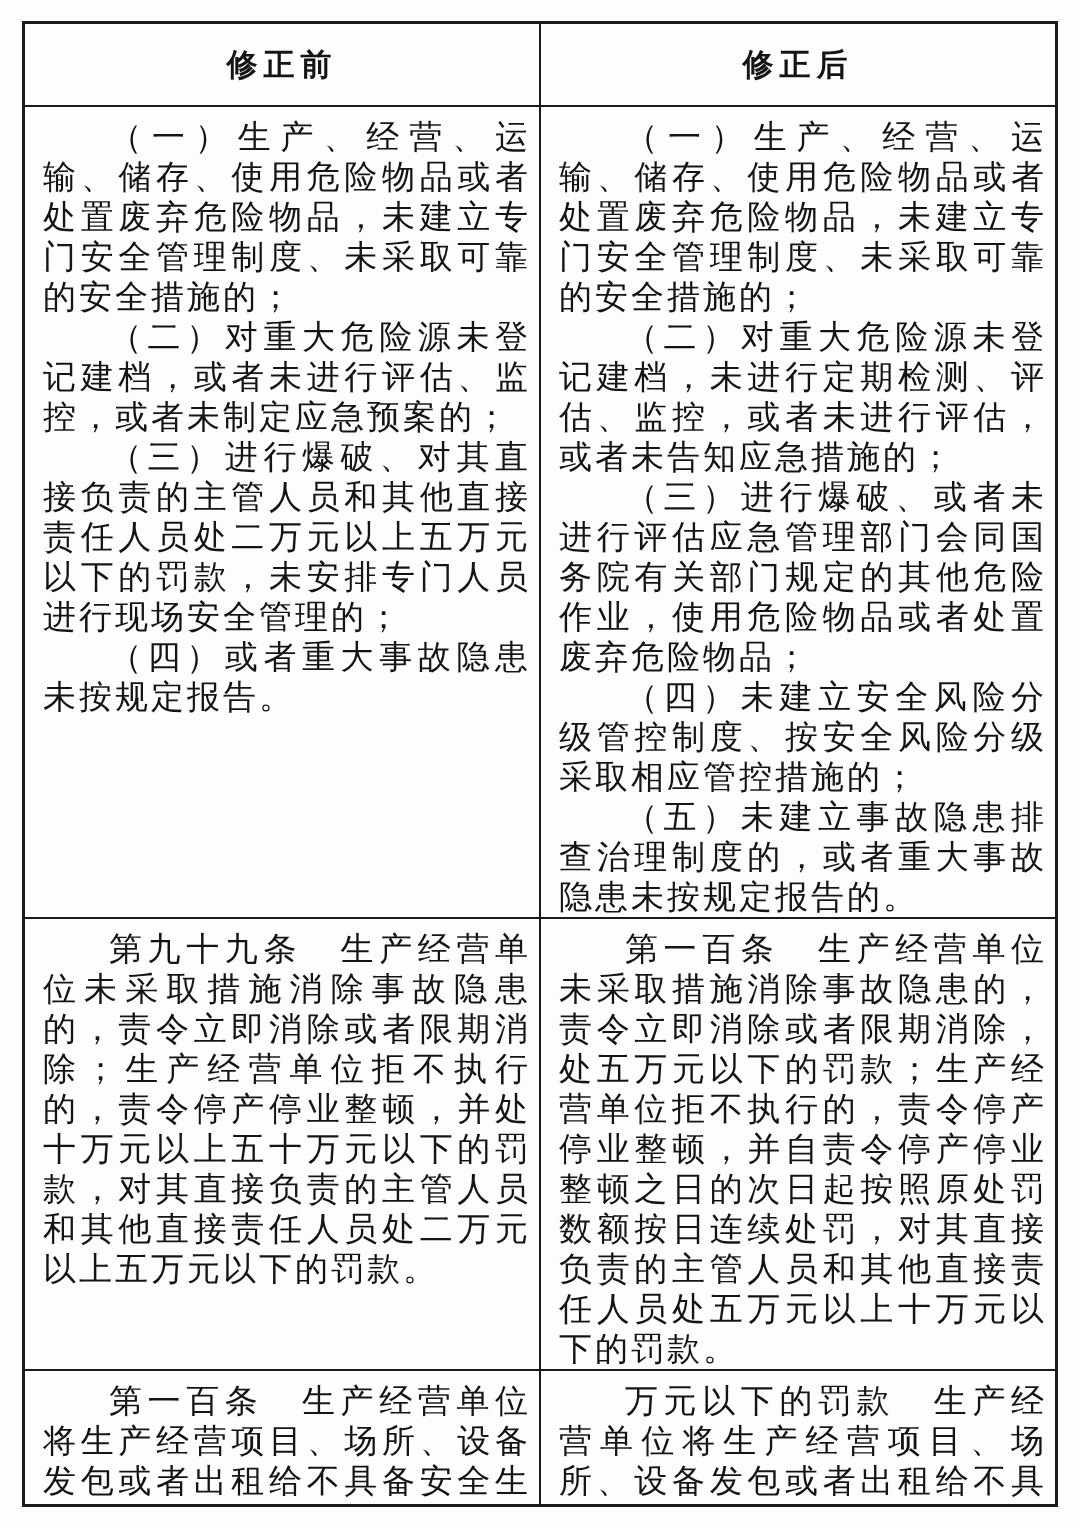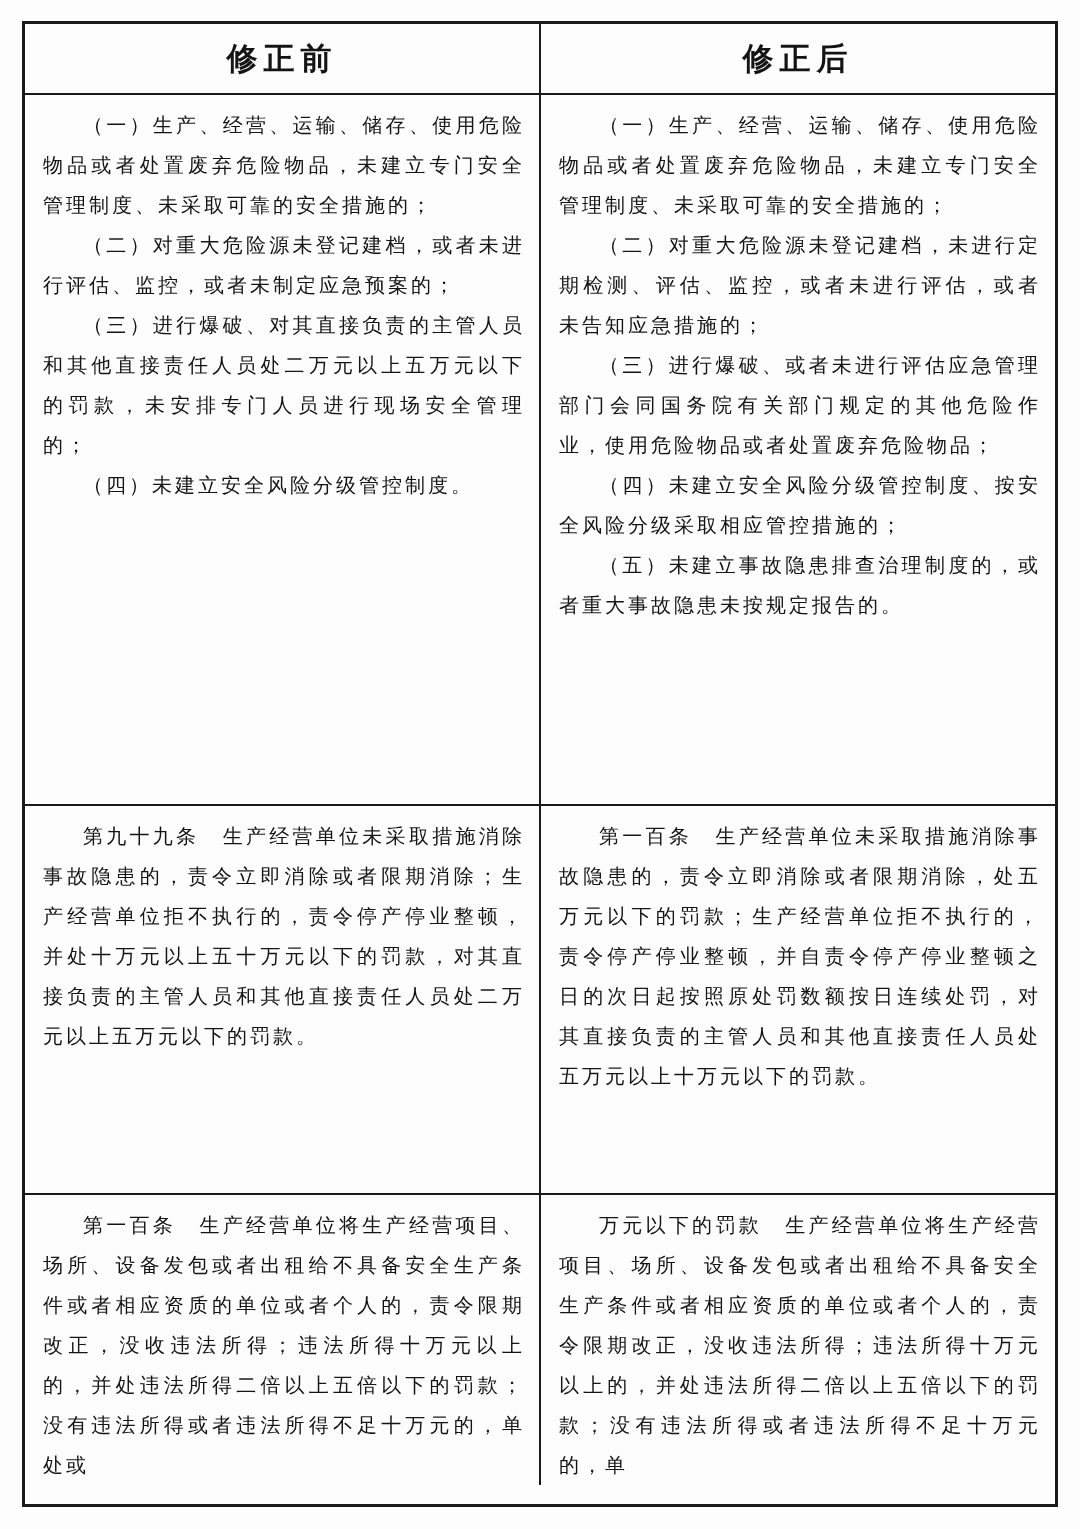--- a/index.html
+++ b/index.html
@@ -33,30 +33,30 @@
   }
   table.cmp col { width: 50%; }
   table.cmp th {
     height: 61px;
     border-bottom: 2px solid #1a1a1a;
     font-family: "Liberation Sans", "DejaVu Sans", sans-serif;
     font-weight: 700;
     font-size: 31px;
     letter-spacing: 6px;
     vertical-align: middle;
-    padding: 4px;
+    padding: 10px;
   }
   table.cmp th:first-child,
   table.cmp td:first-child {
     border-right: 2px solid #1a1a1a;
   }
   table.cmp td {
     vertical-align: top;
-    padding: 10px 14px 0 18px;
-    font-size: 20px;
+    padding: 10px 8px 0 18px;
+    font-size: 33px;
     line-height: 40px;
     letter-spacing: 3px;
   }
   tbody tr + tr td { border-top: 2px solid #1a1a1a; }
   tbody tr:nth-child(1) td { height: 699px; }
   tbody tr:nth-child(2) td { height: 377px; }
   td p {
     margin: 0;
     text-indent: 2em;
     text-align: justify;
@@ -82,21 +82,21 @@
         <th>修正前</th>
         <th>修正后</th>
       </tr>
     </thead>
     <tbody>
         <tr>
           <td>
             <p><span class="song">（一）生产、经营、运输、储存、使用危险物品或者处置废弃危险物品，未建立专门安全管理制度、未采取可靠的安全措施的；</span></p>
             <p><span class="song">（二）对重大危险源未登记建档，或者未进行评估、监控，或者未制定应急预案的；</span></p>
             <p><span class="song">（三）进行爆破、对其直接负责的主管人员和其他直接责任人员处二万元以上五万元以下的罚款，未安排专门人员进行现场安全管理的；</span></p>
-            <p><span class="song">（四）未建立安全风险分级管控制度。</span></p>
+            <p><span class="song">（四）或者重大事故隐患未按规定报告。</span></p>
           </td>
           <td>
             <p><span class="song">（一）生产、经营、运输、储存、使用危险物品或者处置废弃危险物品，未建立专门安全管理制度、未采取可靠的安全措施的；</span></p>
             <p><span class="song">（二）对重大危险源未登记建档，未进行</span><b class="hei">定期检测</b><span class="song">、评估、监控，或者未进行评估，或者</span><b class="hei">未告知应急措施</b><span class="song">的；</span></p>
             <p><span class="song">（三）进行爆破、或者未进行评估</span><b class="hei">应急</b><span class="song">管理部门会同国务院有关部门规定的其他危险作业，使用危险物品或者处置废弃危险物品；</span></p>
             <p><b class="hei">（四）未建立安全风险分级管控制度、按安全风险分级采取相应管控措施的；</b></p>
             <p><span class="song">（五）未建立事故隐患排查治理制度的，</span><b class="hei">或者重大事故隐患未按规定报告</b><span class="song">的。</span></p>
           </td>
         </tr>
         <tr>

